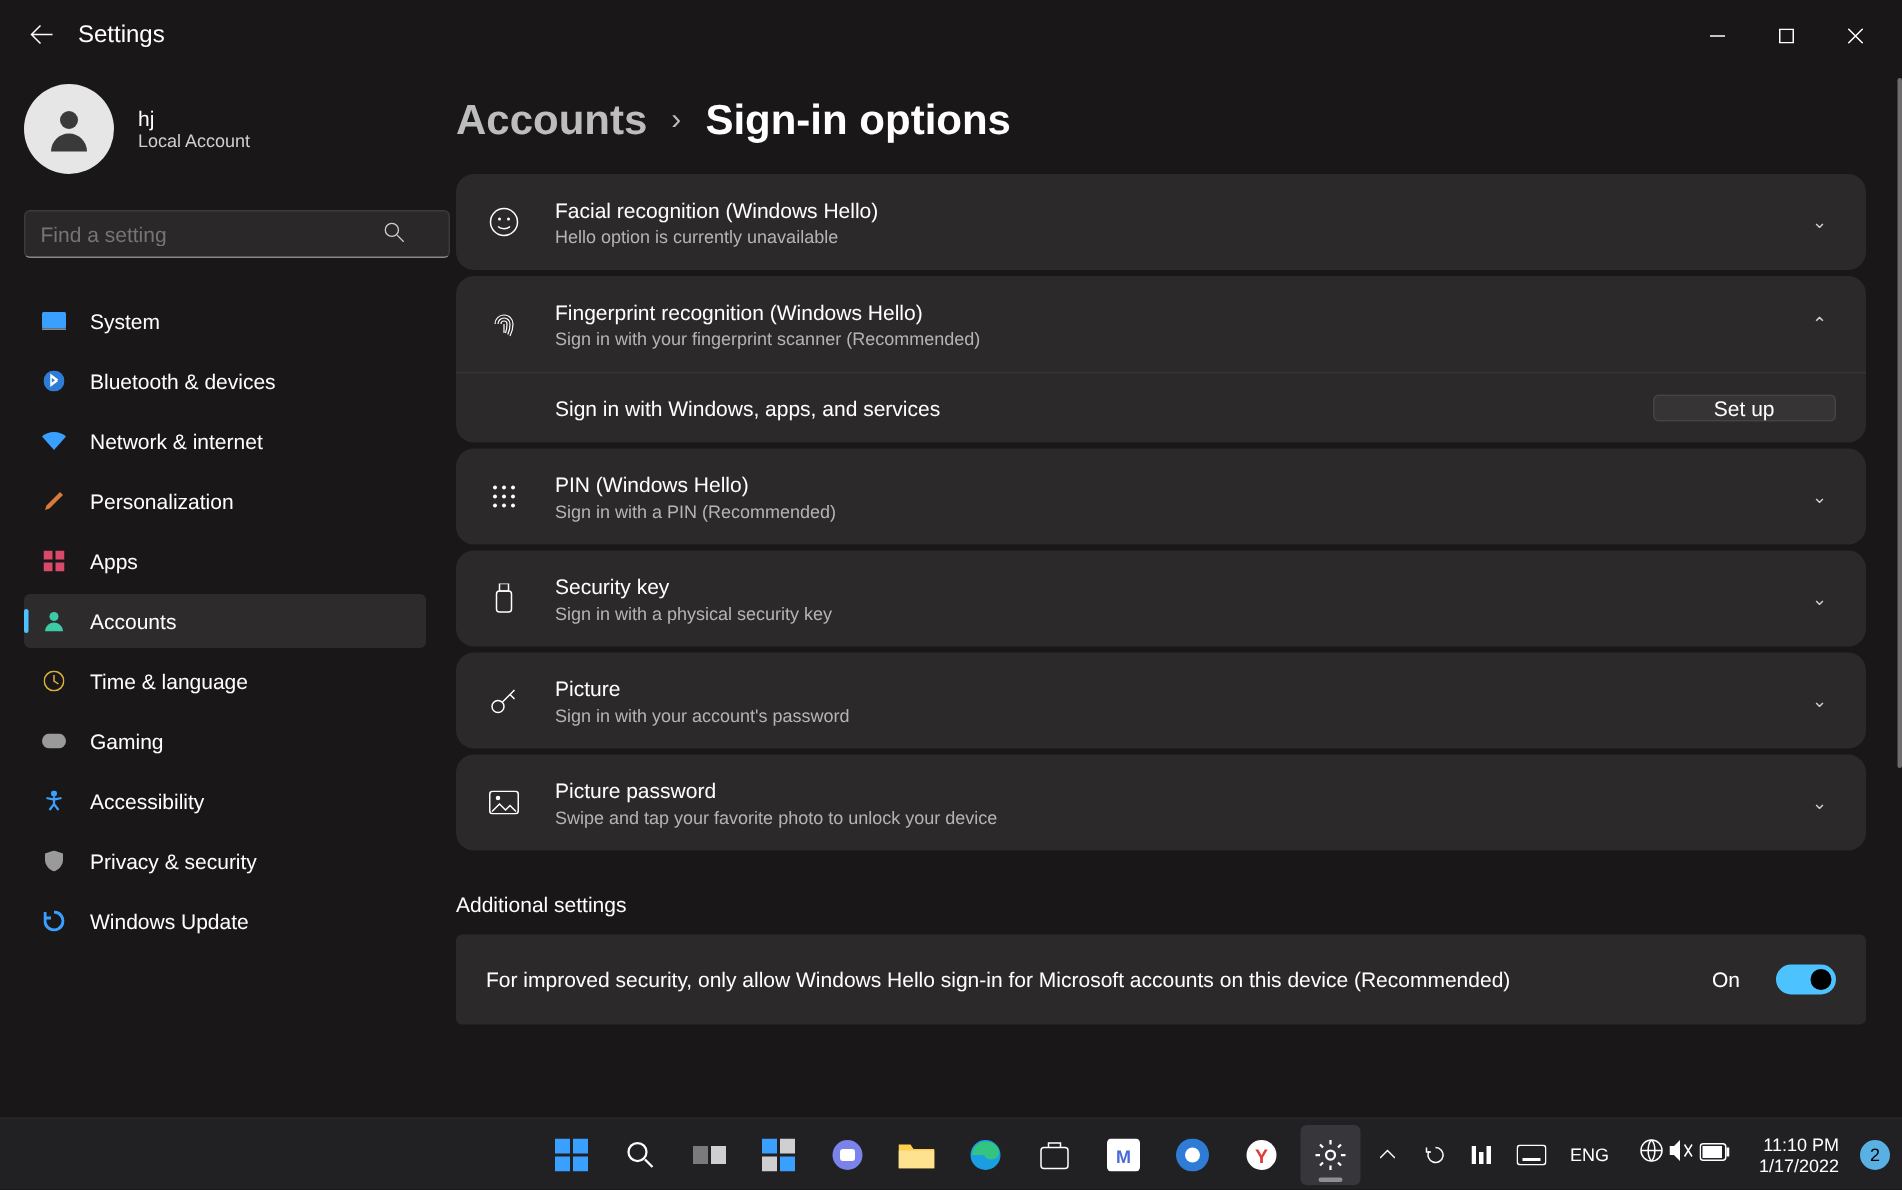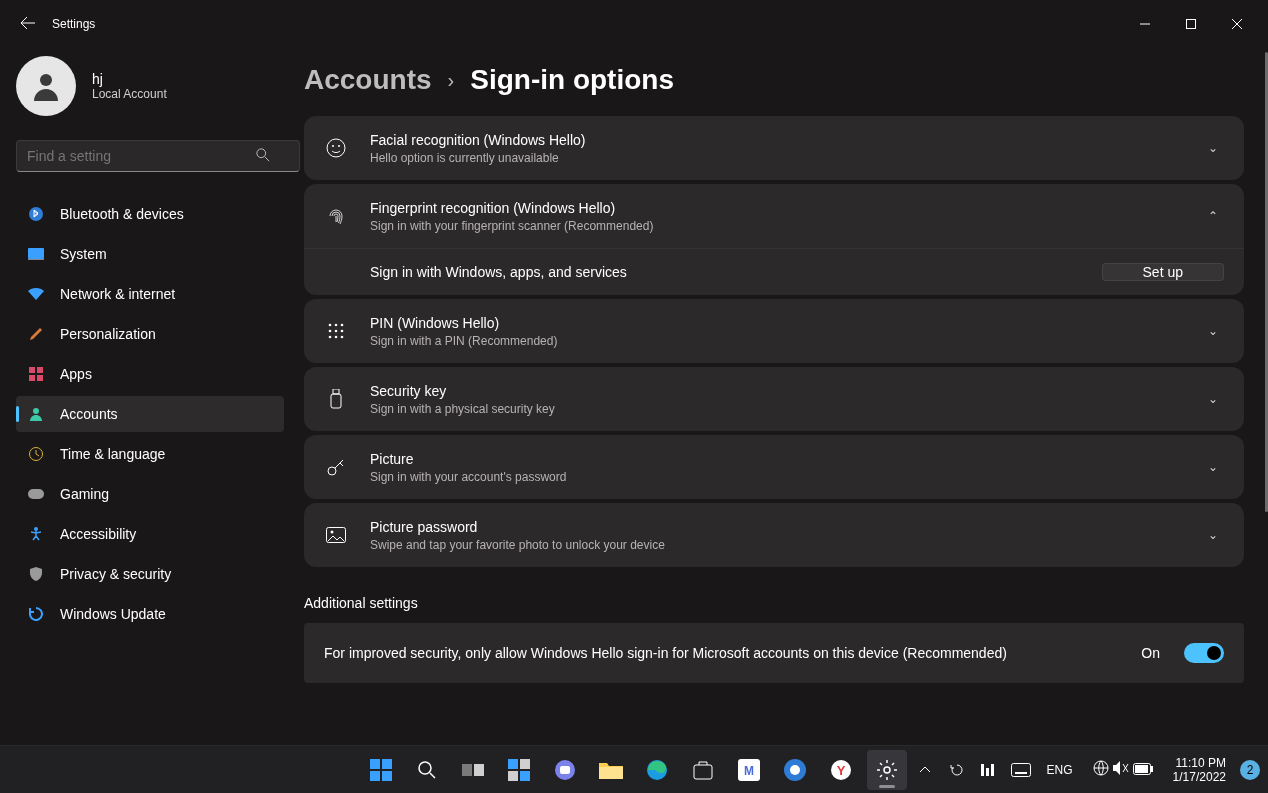--- a/index.html
+++ b/index.html
@@ -1,21 +1,21 @@
 <!DOCTYPE html>
 <html><head>
 <meta charset="utf-8">
 <style>
   * { box-sizing: border-box; margin: 0; padding: 0; }
   html, body { width: 1268px; height: 793px; overflow: hidden; font-family: "Segoe UI", sans-serif; background: #1a1718; color: #fff; }
   
   
   .titlebar { height: 48px; display: flex; align-items: center; padding: 0 8px; }
   .titlebar .back { width: 40px; text-align: center; color: #fff; font-size: 14px; cursor: pointer; }
-  .titlebar .title { font-size: 12px; margin-left: 4px; }
+  .titlebar .title { font-size: 16px; margin-left: 4px; }
   .titlebar .spacer { flex: 1; }
   .titlebar .winbtn { width: 46px; height: 32px; display: flex; align-items: center; justify-content: center; cursor: pointer; }
   .titlebar .winbtn svg { stroke: #fff; }
   
   
   .body-area { display: flex; height: 697px; }
   .sidebar { width: 300px; padding: 8px 16px 16px 16px; }
   .content { flex: 1; padding: 8px 24px 0 4px; position: relative; overflow: hidden; }
   
   
@@ -128,35 +128,35 @@
       <span class="sicon">
         <svg width="14" height="14" viewBox="0 0 16 16">
             <circle cx="6" cy="6" r="5" stroke="#cfcfcf" fill="none"></circle>
             <path d="M10 10l5 5" stroke="#cfcfcf"></path>
           </svg>
       </span>
     </div>
     <div class="nav">
       <div class="nav-item">
         <span class="nav-icon">
-            <svg width="14" height="14" viewBox="0 0 14 14">
-              <circle cx="7" cy="7" r="7" fill="#2e7cd6"></circle>
-              <path d="M5 4l4 3-4 3V3l4 3-4 3" stroke="#fff" fill="none" stroke-width="1"></path>
-            </svg>
-          </span>
-        <span>Bluetooth &amp; devices</span>
-      </div>
-      <div class="nav-item">
-        <span class="nav-icon">
             <svg width="16" height="12" viewBox="0 0 16 12">
               <rect width="16" height="11" rx="1" fill="#3aa0ff"></rect>
               <rect y="11" width="16" height="1" fill="#888"></rect>
             </svg>
           </span>
         <span>System</span>
+      </div>
+      <div class="nav-item">
+        <span class="nav-icon">
+            <svg width="14" height="14" viewBox="0 0 14 14">
+              <circle cx="7" cy="7" r="7" fill="#2e7cd6"></circle>
+              <path d="M5 4l4 3-4 3V3l4 3-4 3" stroke="#fff" fill="none" stroke-width="1"></path>
+            </svg>
+          </span>
+        <span>Bluetooth &amp; devices</span>
       </div>
       <div class="nav-item">
         <span class="nav-icon">
             <svg width="16" height="12" viewBox="0 0 16 12">
               <path d="M0 3C4 -1 12 -1 16 3L8 12z" fill="#3aa0ff"></path>
             </svg>
           </span>
         <span>Network &amp; internet</span>
       </div>
       <div class="nav-item">

